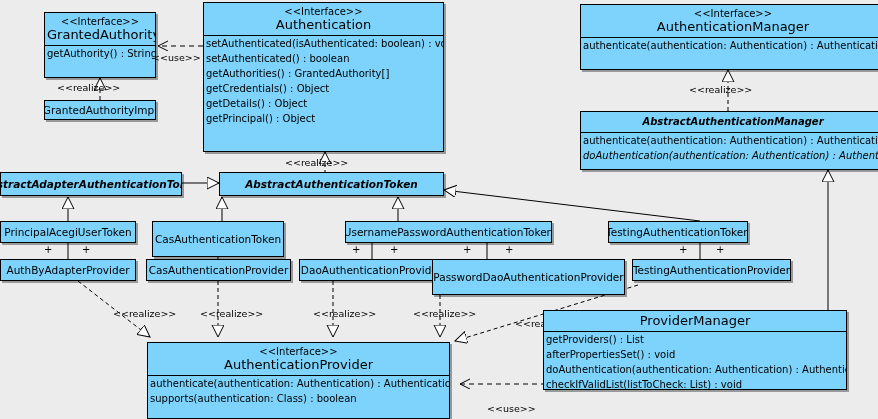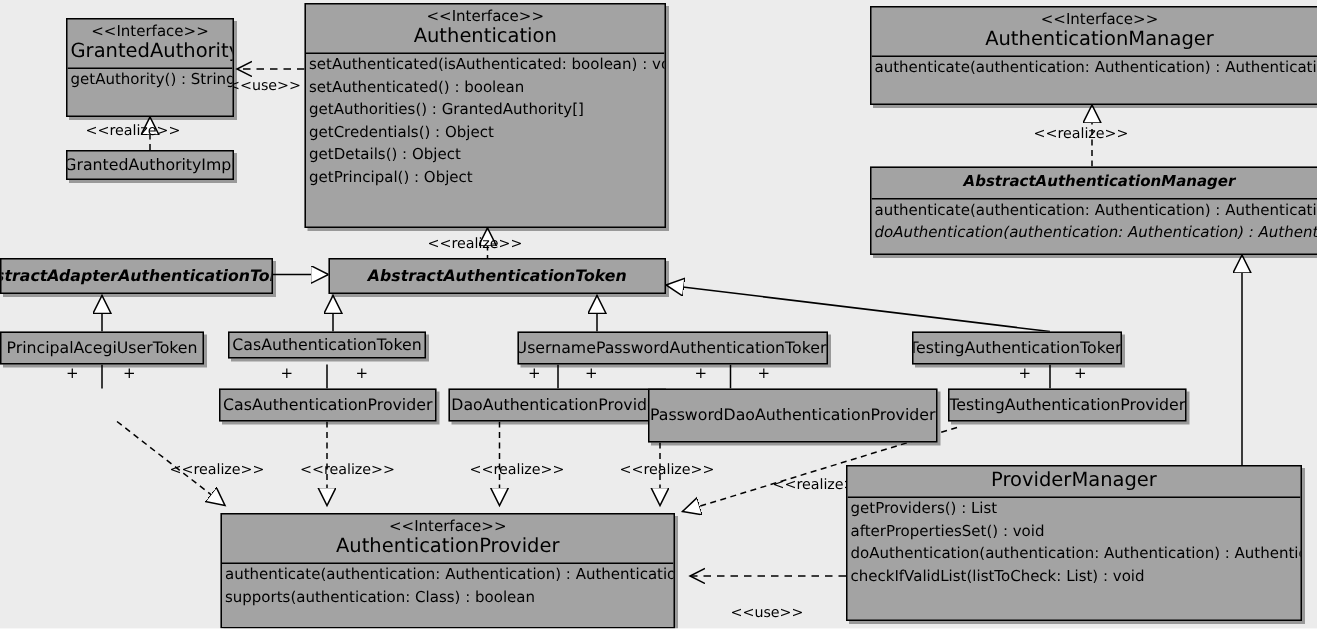--- a/index.html
+++ b/index.html
@@ -11,21 +11,21 @@
     position: relative;
     width: 878px;
     height: 419px;
     background: #ececec;
     overflow: hidden;
     font-family: "DejaVu Sans", "Liberation Sans", sans-serif;
   }
   
   .uml {
     position: absolute;
-    background: #a3a3a3;
+    background: #7dd3fc;
     border: 1px solid #000000;
     box-sizing: border-box;
     box-shadow: 2px 2px 0 rgba(0,0,0,0.35);
     z-index: 5;
     overflow: hidden;
   }
   .hdr {
     text-align: center;
     padding: 2px 2px 3px 2px;
   }
@@ -249,32 +249,35 @@
   </div>
 
   <div class="uml simple" style="left:219px; top:172px; width:225px; height:24px;">
     <span class="cname abstract">AbstractAuthenticationToken</span>
   </div>
 
   <div class="uml simple" style="left:0px; top:221px; width:136px; height:22px;">
     <span class="cname">PrincipalAcegiUserToken</span>
   </div>
 
-  <div class="uml simple" style="left:152px; top:221px; width:132px; height:18px;">
+  <div class="uml simple" style="left:152px; top:221px; width:132px; height:36px;">
     <span class="cname">CasAuthenticationToken</span>
   </div>
 
   <div class="uml simple" style="left:345px; top:221px; width:207px; height:22px;">
     <span class="cname">UsernamePasswordAuthenticationToken</span>
   </div>
 
   <div class="uml simple" style="left:608px; top:221px; width:140px; height:22px;">
     <span class="cname">TestingAuthenticationToken</span>
   </div>
 
+  <div class="uml simple" style="left:0px; top:259px; width:136px; height:22px;">
+    <span class="cname">AuthByAdapterProvider</span>
+  </div>
 
   <div class="uml simple" style="left:146px; top:259px; width:145px; height:22px;">
     <span class="cname">CasAuthenticationProvider</span>
   </div>
 
   <div class="uml simple" style="left:299px; top:259px; width:145px; height:22px;">
     <span class="cname">DaoAuthenticationProvider</span>
   </div>
 
   <div class="uml simple" style="left:432px; top:259px; width:193px; height:36px;">
@@ -289,21 +292,21 @@
     <div class="hdr">
       <span class="stereo">&lt;&lt;Interface&gt;&gt;</span>
       <span class="cname">AuthenticationProvider</span>
     </div>
     <div class="ops sep">
       <div class="op">authenticate(authentication: Authentication) : Authentication</div>
       <div class="op">supports(authentication: Class) : boolean</div>
     </div>
   </div>
 
-  <div class="uml" style="left:564px; top:310px; width:304px; height:104px;">
+  <div class="uml" style="left:543px; top:310px; width:304px; height:80px;">
     <div class="hdr" style="padding-top:3px;">
       <span class="cname">ProviderManager</span>
     </div>
     <div class="ops sep">
       <div class="op">getProviders() : List</div>
       <div class="op">afterPropertiesSet() : void</div>
       <div class="op">doAuthentication(authentication: Authentication) : Authentication</div>
       <div class="op">checkIfValidList(listToCheck: List) : void</div>
     </div>
   </div>

